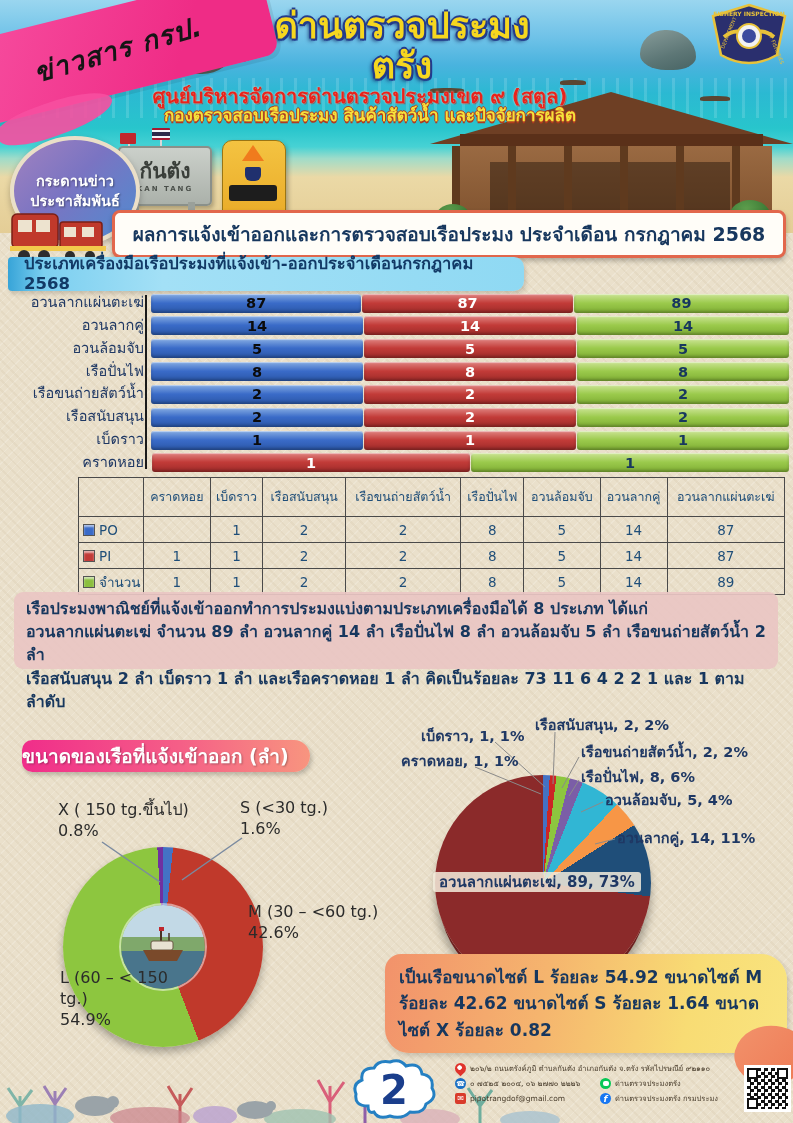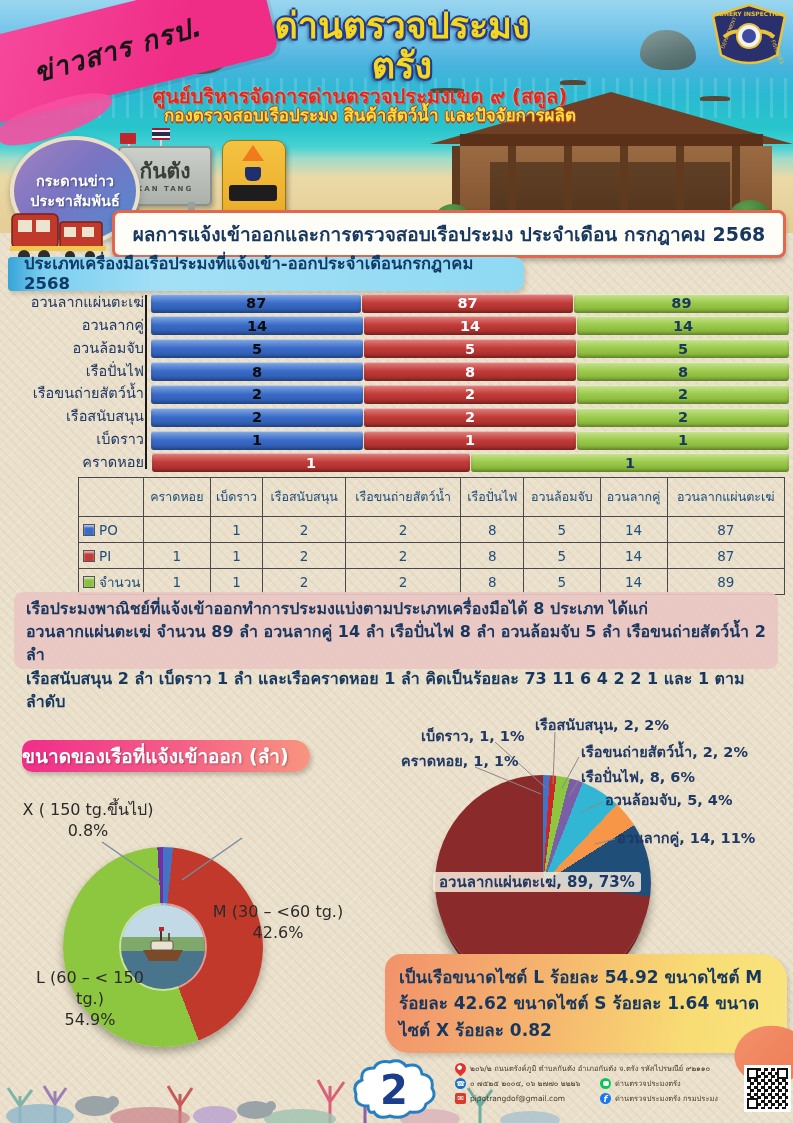--- a/index.html
+++ b/index.html
@@ -128,21 +128,21 @@
       background:linear-gradient(90deg,#F02D8A 0%,#F55F87 55%,#F8957F 100%);
       display:flex;align-items:center;box-shadow:2px 3px 4px rgba(0,0,0,.2);}
   .pink-banner span{color:#fff;font-weight:bold;font-size:19px;text-shadow:1px 1px 2px rgba(0,0,0,.3);}
 
   .size-wrap{left:10px;top:790px;width:370px;height:255px;}
   .donut{position:absolute;left:53px;top:57px;width:200px;height:200px;border-radius:50%;
          box-shadow:0 5px 8px rgba(0,0,0,.3);}
   .donut-hole{position:absolute;left:111px;top:115px;width:84px;height:84px;border-radius:50%;overflow:hidden;
       background:linear-gradient(180deg,#C2D9E6 0 38%,#7FA86B 38% 55%,#49758C 55% 100%);box-shadow:0 0 0 2px rgba(255,255,255,.5);}
   .mini-boat{position:absolute;left:18px;top:22px;width:48px;height:40px;}
-  .size-label{position:absolute;text-align:center;color:#2b2b2b;font-size:16px;line-height:1.3;font-weight:500;}
+  .size-label{position:absolute;color:#2b2b2b;font-size:16px;line-height:1.3;font-weight:500;margin-left:40px;}
   .leader{position:absolute;overflow:visible;pointer-events:none;}
 
   
   .pie-wrap{left:395px;top:712px;width:398px;height:295px;}
   .gear-pie{position:absolute;left:40px;top:63px;width:216px;height:216px;border-radius:50%;
       box-shadow:0 9px 0 -3px #6E1F1F,0 12px 8px rgba(0,0,0,.3);}
   .pie-label{position:absolute;color:#1F3864;font-size:14.5px;font-weight:600;white-space:nowrap;line-height:1.2;}
   .pie-label.big{background:rgba(243,236,220,.85);padding:1px 6px;border-radius:3px;font-size:15px;}
 
   
@@ -424,20 +424,24 @@
       </svg>
     </div>
     <svg class="leader" style="left:0;top:0;width:370px;height:255px;">
       <line x1="92" y1="52" x2="150" y2="92" stroke="#7a8aa0" stroke-width="1.5"></line>
       <line x1="232" y1="48" x2="172" y2="90" stroke="#7a8aa0" stroke-width="1.5"></line>
     </svg>
     <div class="size-label" style="left:8px;top:10px;width:140px;">
       <span>X ( 150 tg.ขึ้นไป)</span><br>
       <span>0.8%</span>
     </div>
+    <div class="size-label" style="left:190px;top:8px;width:100px;">
+      <span>S (&lt;30 tg.)</span><br>
+      <span>1.6%</span>
+    </div>
     <div class="size-label" style="left:198px;top:112px;width:140px;">
       <span>M (30 – &lt;60 tg.)</span><br>
       <span>42.6%</span>
     </div>
     <div class="size-label" style="left:10px;top:178px;width:140px;">
       <span>L (60 – &lt; 150 tg.)</span><br>
       <span>54.9%</span>
     </div>
   </div>
 

